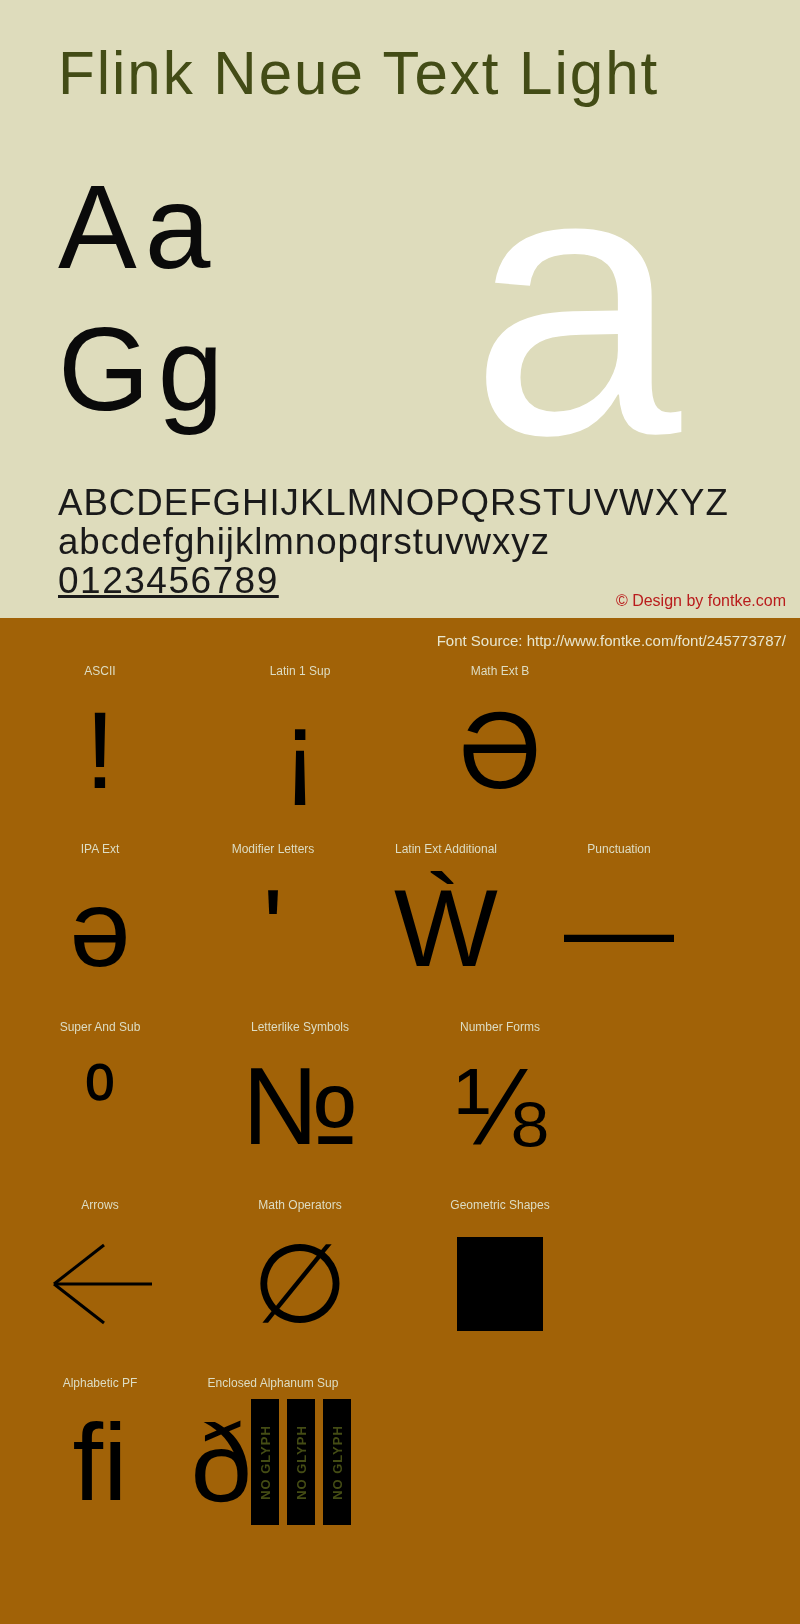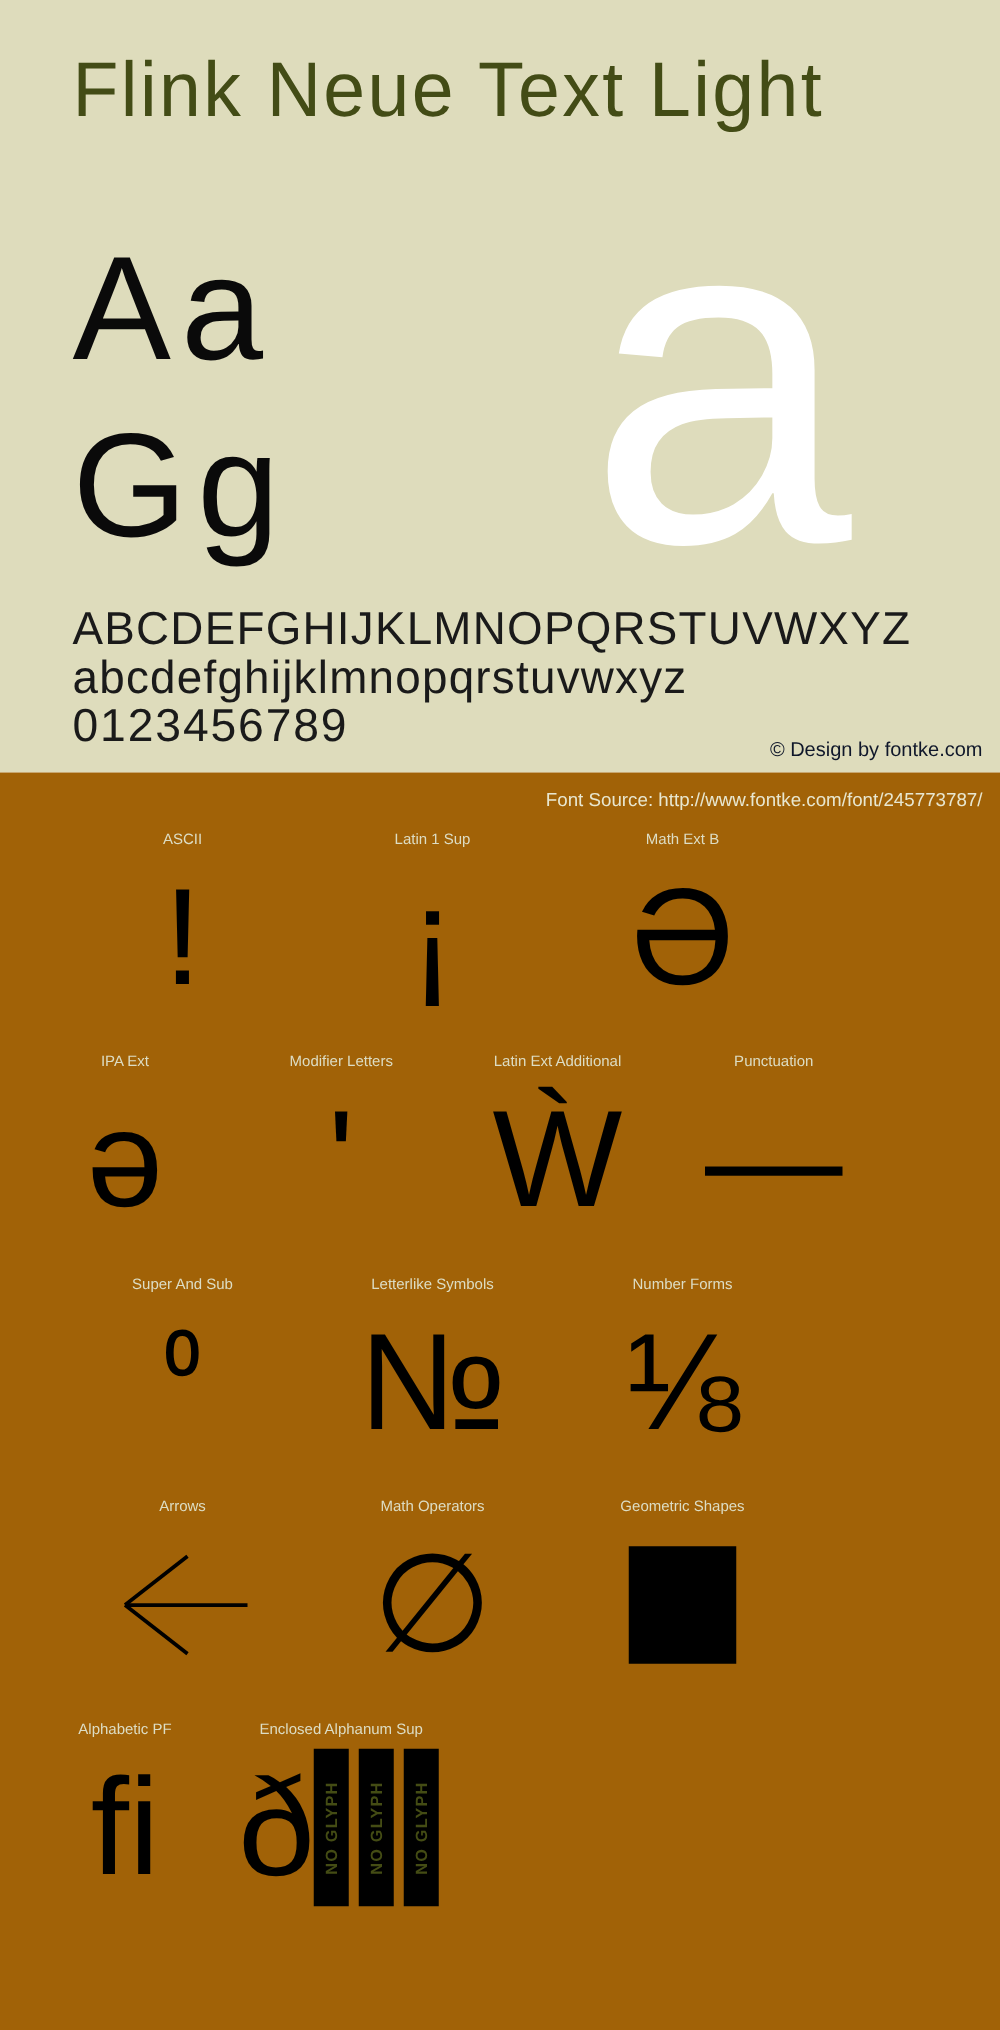--- a/index.html
+++ b/index.html
@@ -45,21 +45,20 @@
   
   .pair {
     position: absolute;
     color: #0a0a0a;
     font-weight: 300;
     font-size: 118px;
     line-height: 1;
     white-space: nowrap;
     font-family: "Liberation Sans", sans-serif;
     letter-spacing: 8px;
-    margin-top: 20px;
   }
   .pair-aa { left: 58px;  top: 168px; }
   .pair-ff { left: 282px; top: 168px; }
   .pair-gg { left: 58px;  top: 310px; }
   .pair-qq { left: 282px; top: 310px; }
 
   .hero-glyph {
     position: absolute;
     left: 470px;
     top: 112px;
@@ -90,28 +89,29 @@
     top: 521px;
     font-size: 37px;
     letter-spacing: 1.0px;
     transform: scaleX(0.99);
     transform-origin: left top;
   }
   .alpha-digits {
     top: 560px;
     font-size: 37px;
     letter-spacing: 1.5px;
+    text-decoration: underline;
   }
 
   .copyright {
     position: absolute;
     right: 14px;
     top: 592px;
     font-size: 16px;
-    color: #0f172a;
+    color: #b91c1c;
     font-weight: 300;
     white-space: nowrap;
     font-family: "Liberation Sans", sans-serif;
   }
 
   
   .bottom-panel {
     position: absolute;
     left: 0;
     top: 618px;
@@ -136,21 +136,20 @@
     position: absolute;
     left: 0;
     top: 26px;
     width: 800px;
   }
 
   .grid-row {
     display: flex;
     width: 692px;
     height: 178px;
-    justify-content: center;
   }
   .grid-cell {
     width: 200px;
     position: relative;
   }
 
   .cell-label {
     position: absolute;
     top: 20px;
     left: 0;

